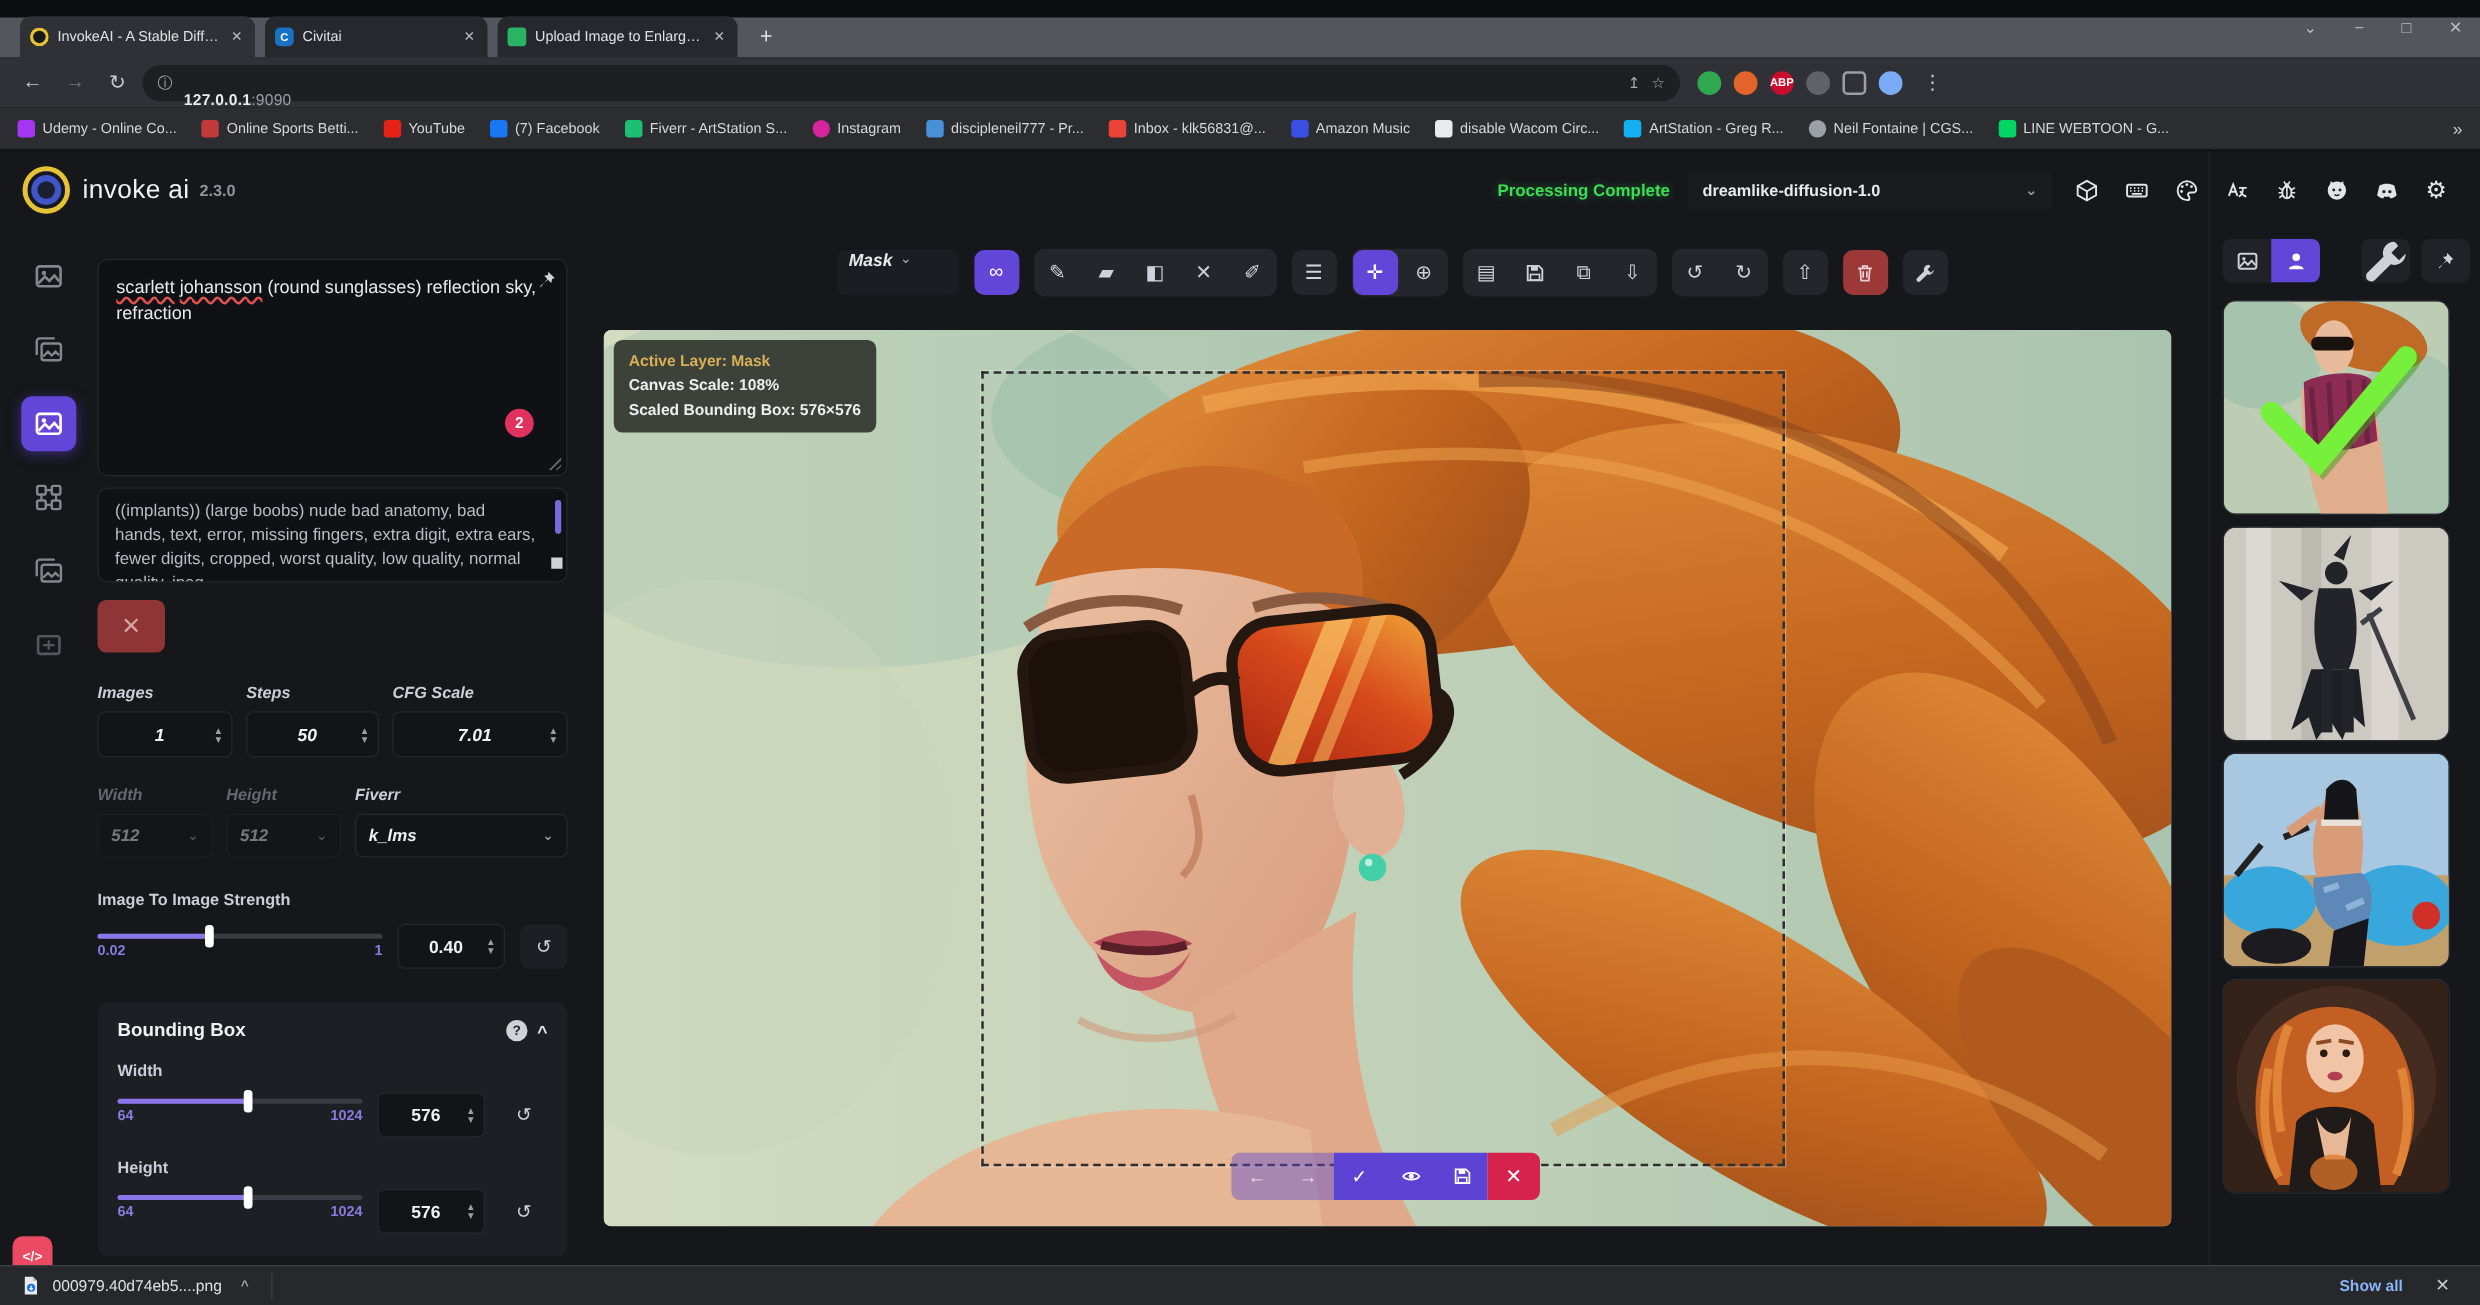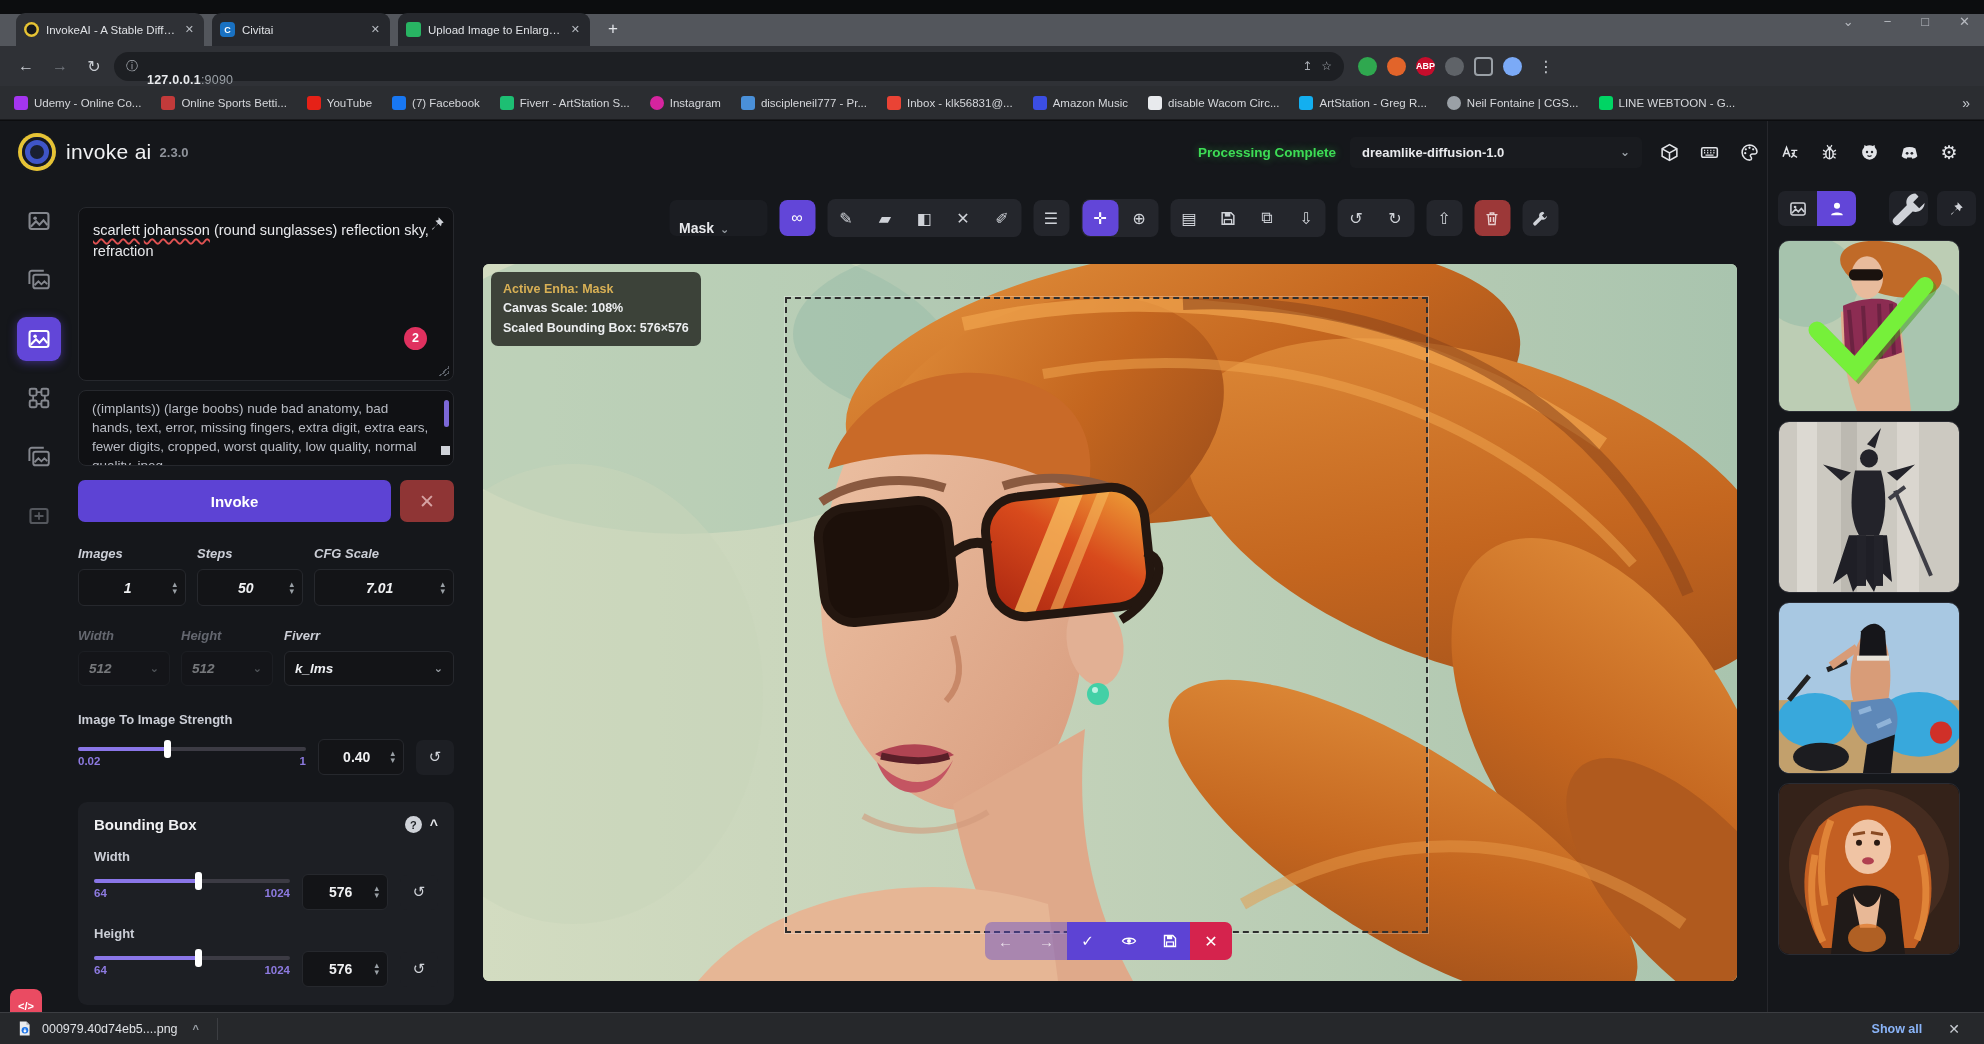--- a/index.html
+++ b/index.html
@@ -116,22 +116,22 @@
   .bbox-row { margin-top:16px; }
   .bbox-controls { display:flex; align-items:center; gap:12px; margin-top:10px; }
   .bbox-controls .slider { margin-top:-6px; }
 
   .codebtn { position:absolute; left:-68px; bottom:-18px; width:32px; height:34px; background:#ea4b62; border-radius:8px;
              color:#fff; font-size:11px; font-weight:bold; display:flex; align-items:center; justify-content:center; }
 
   
   .canvas-area { position:absolute; left:460px; top:0; width:1308px; height:891px; border-right:1px solid #26272c; }
   .ctoolbar { position:absolute; left:50%; top:78px; transform:translateX(-50%); display:flex; align-items:center; gap:12px; }
-  .csel { width:98px; height:36px; background:#1b1d22; border-radius:7px; display:flex; align-items:flex-end; padding:0 10px;
-          font-size:14px; font-weight:bold; color:#e8e9ec; gap:6px; }
+  .csel { width:98px; height:36px; background:#1b1d22; border-radius:7px; display:flex; align-items:flex-start; padding:0 10px;
+          font-size:14px; font-weight:bold; color:#e8e9ec; gap:6px;font-style:italic; }
   .csel .chev { color:#9aa0a6; font-size:11px; }
   .cbtn { width:36px; height:36px; border-radius:8px; background:#24262c; color:#cfd2d8; font-size:16px;
           display:flex; align-items:center; justify-content:center; flex:none; }
   .cbtn svg { width:17px; height:17px; }
   .cbtn.purple { background:#6246d8; color:#fff; }
   .cbtn.red { background:#9c3838; color:#e8cfcf; }
   .cgroup { display:flex; gap:3px; background:#24262c; border-radius:8px; padding:1px; }
   .cgroup .cbtn { background:transparent; }
   .cgroup .cbtn.purple { background:#6246d8; }
 
@@ -466,21 +466,20 @@
             </svg></button>
         <div class="badge">2</div>
         <div class="grip"></div>
       </div>
       <div class="negbox">
         <span>((implants)) (large boobs) nude bad anatomy, bad hands, text, error, missing fingers, extra digit, extra ears, fewer digits, cropped, worst quality, low quality, normal quality, jpeg</span>
         <div class="negscroll"></div>
         <div class="neggrip"></div>
       </div>
       <div class="invoke-row">
-        <button class="invoke">Invoke</button>
         <button class="cancel">
             <span>✕</span>
           </button>
       </div>
 
       <div class="grid3">
         <div class="lbl">Images</div>
         <div class="lbl">Steps</div>
         <div class="lbl">CFG Scale</div>
         <div class="num">
@@ -711,21 +710,21 @@
           <rect x="505" y="228" width="160" height="120" rx="34" fill="none" stroke="#241710" stroke-width="9" transform="rotate(-6 585 288)"></rect>
           <path d="M466 292 C482 278 496 276 507 282" stroke="#241710" stroke-width="10" fill="none"></path>
           <path d="M662 288 C692 298 668 338 638 356" stroke="#241710" stroke-width="9" fill="none"></path>
           <path d="M470 372 C479 402 479 420 463 437" stroke="#c88868" stroke-width="6" fill="none"></path>
           <path d="M392 490 C416 477 449 477 471 491 C449 501 414 503 392 490 Z" fill="#b04452"></path>
           <path d="M394 498 C420 526 454 524 470 496 C452 540 408 538 394 498 Z" fill="#c45562"></path>
           <path d="M398 492 C424 498 448 498 466 492" stroke="#5a1f28" stroke-width="7" fill="none"></path>
           <path d="M380 552 C420 574 470 570 505 548" stroke="#d09a7c" stroke-width="6" fill="none" opacity="0.6"></path>
         </svg>
         <div class="cinfo">
-          <div class="l1">Active Enha: Mask</div>
+          <div class="l1">Active Layer: Mask</div>
           <div class="l2">Canvas Scale: 108%</div>
           <div class="l3">Scaled Bounding Box: 576×576</div>
         </div>
         <div class="bbox-dash"></div>
         <div class="staging">
           <div class="stage-nav">
             <button>←</button>
             <button>→</button>
           </div>
           <div class="stage-main">

